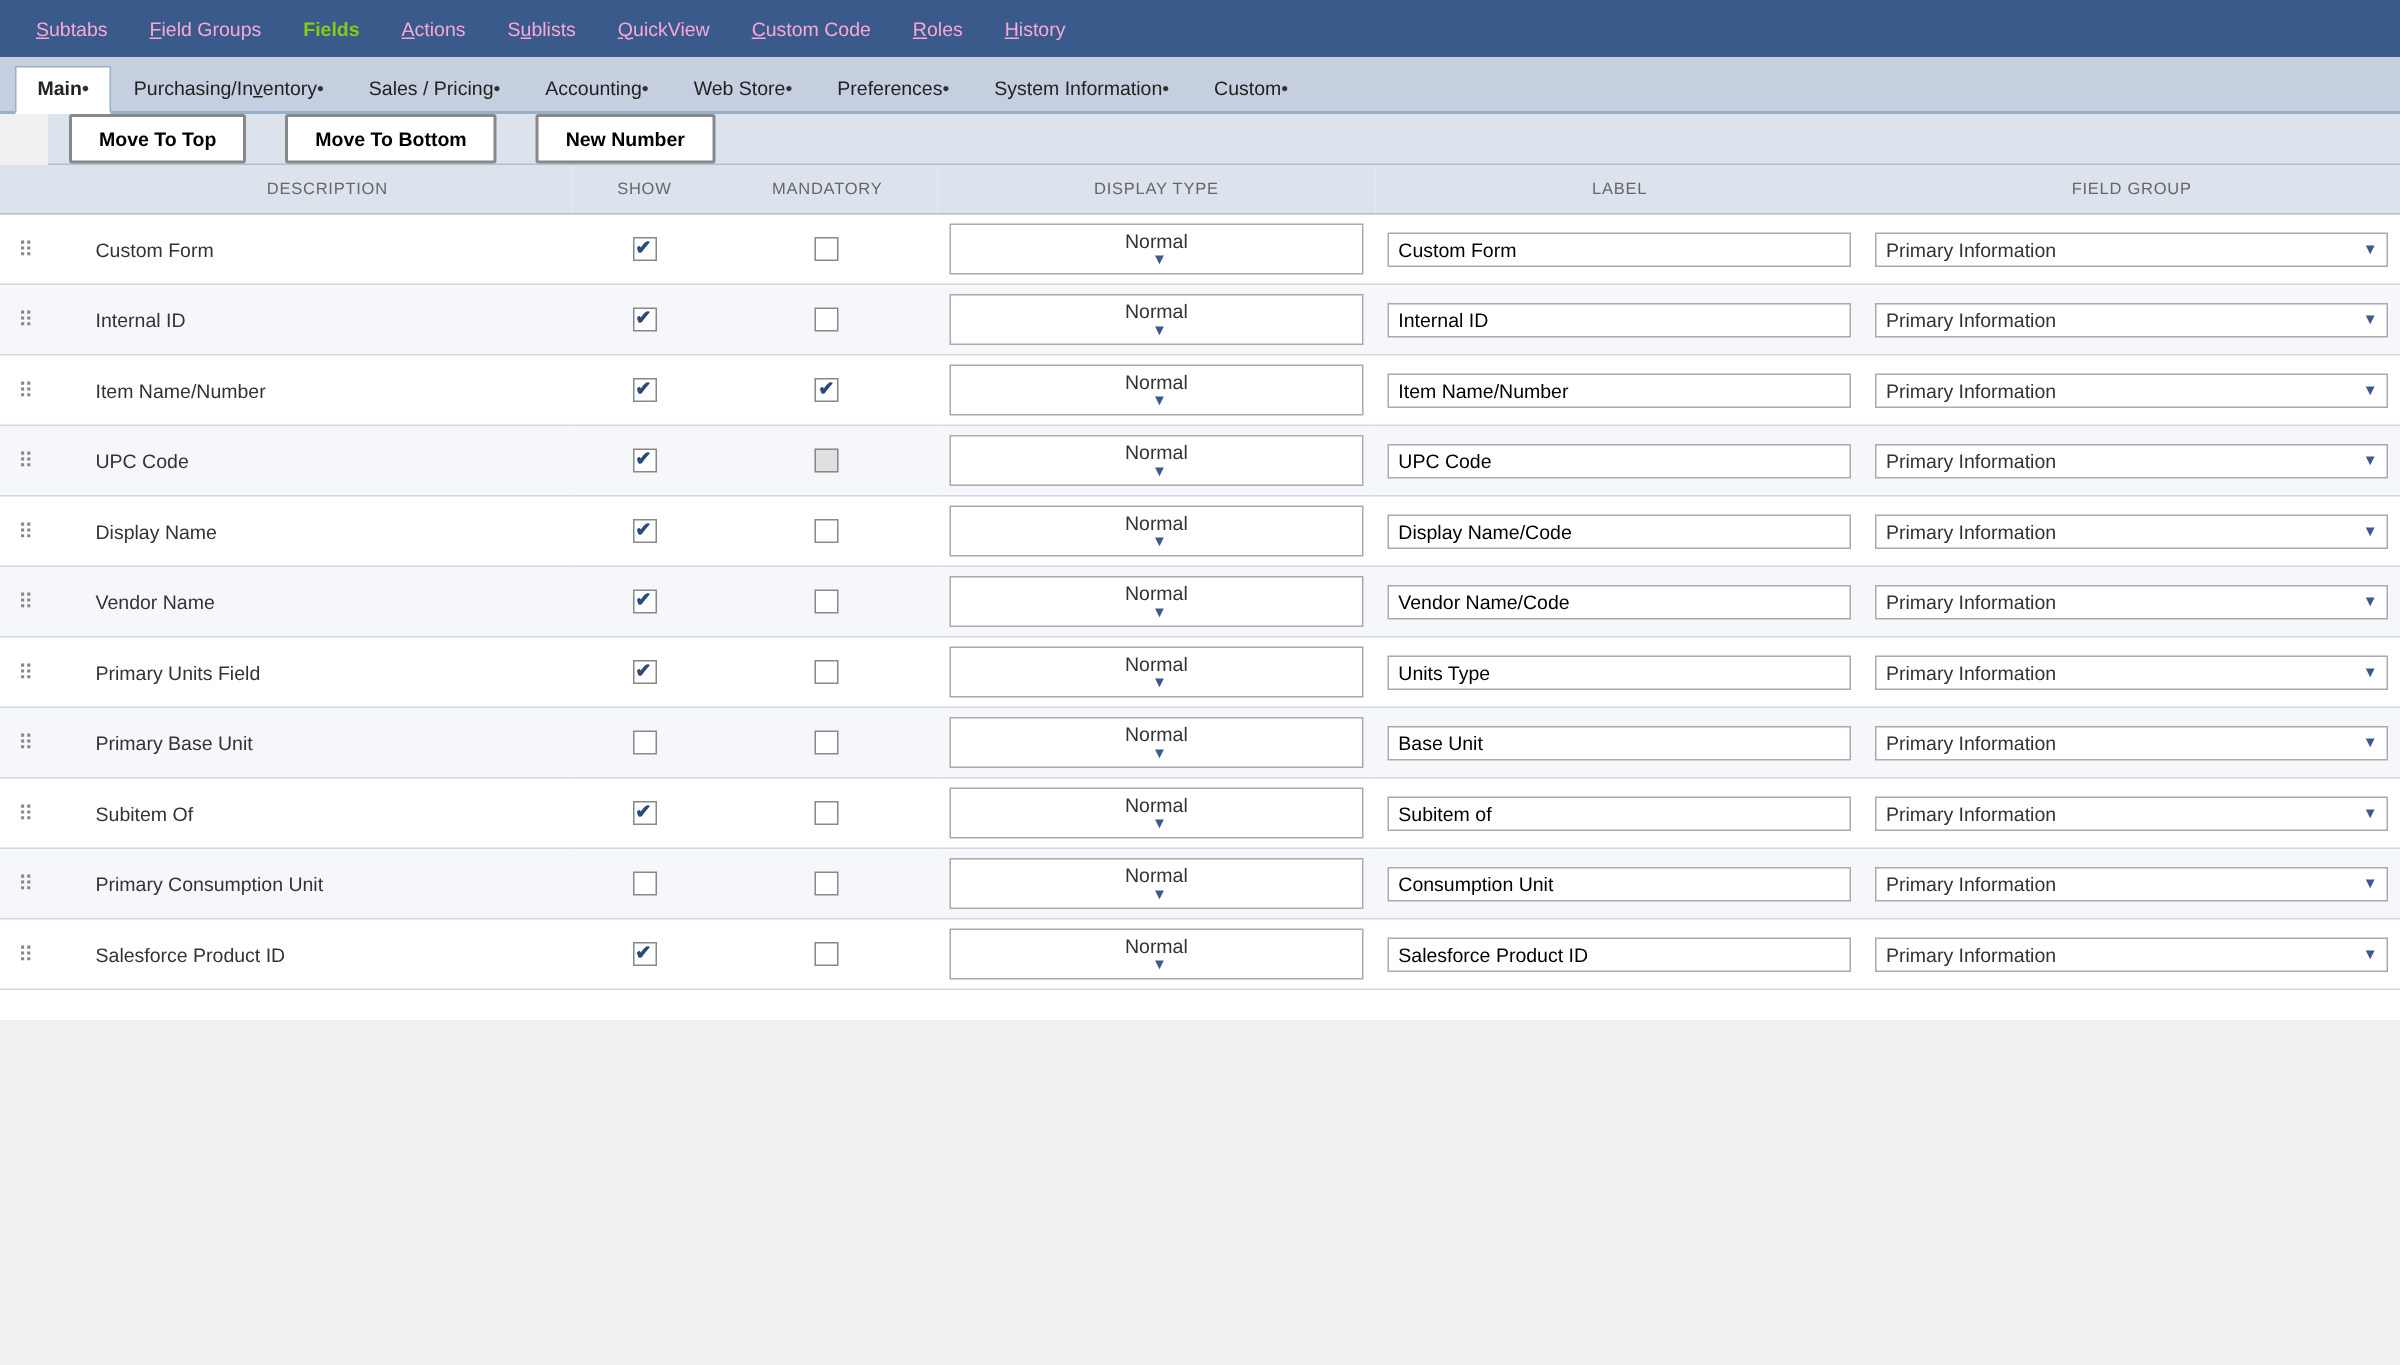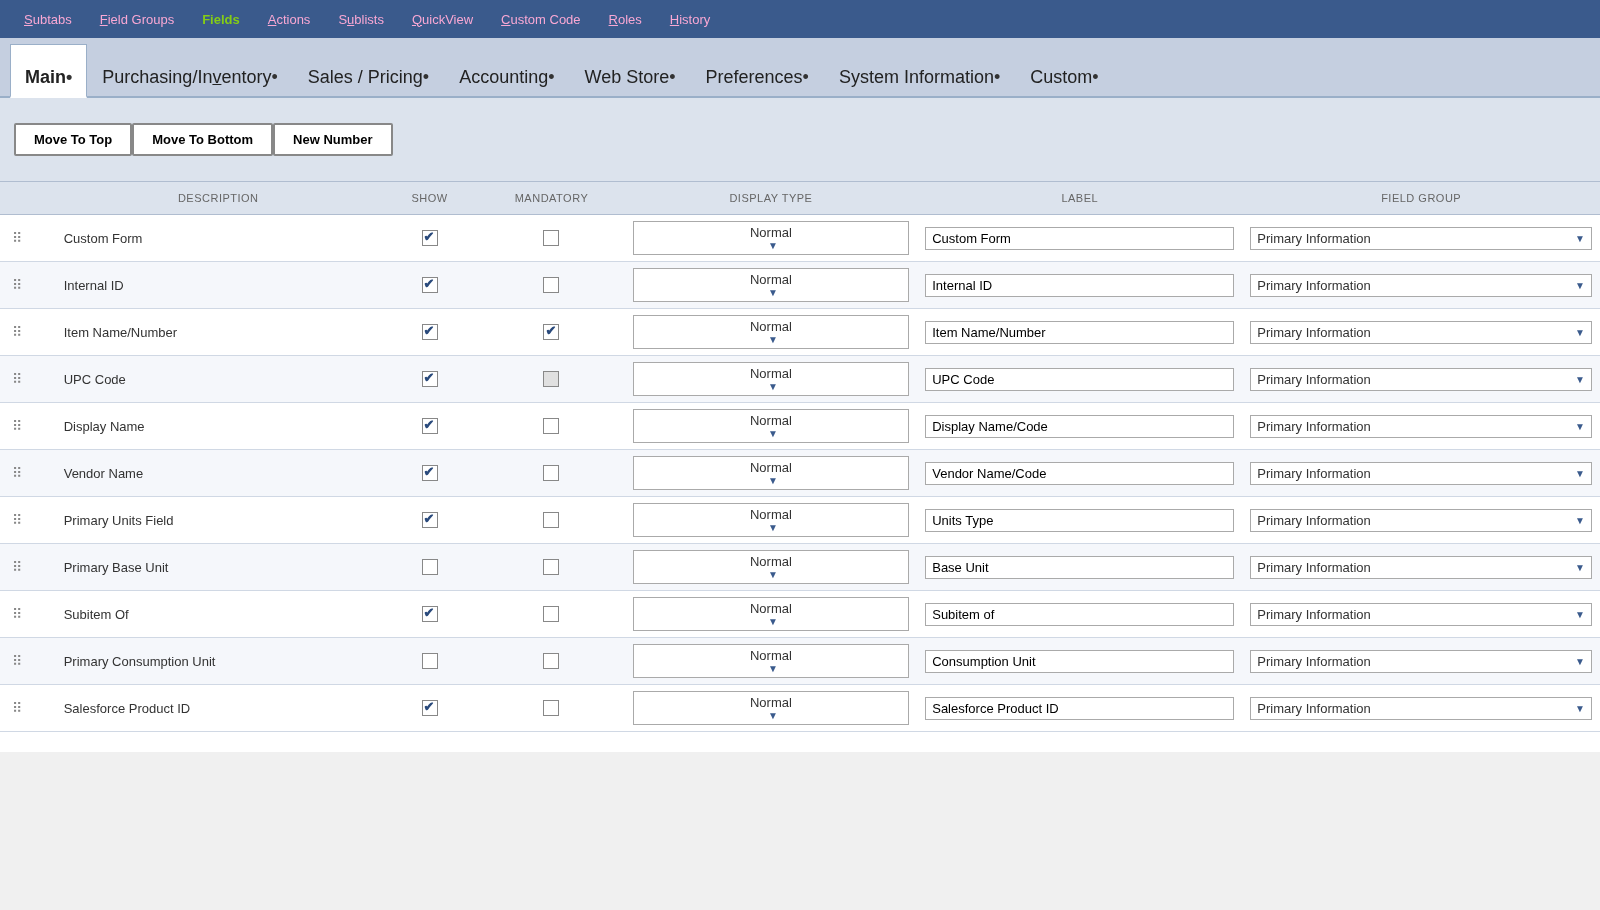--- a/index.html
+++ b/index.html
@@ -25,46 +25,47 @@
 
     
     .sub-nav {
       background: #c5cfe0;
       display: flex;
       align-items: center;
       padding: 6px 10px 0 10px;
       border-bottom: 2px solid #9aafc8;
     }
     .sub-nav .tab {
-      padding: 22px 14px 8px 14px;
-      font-size: 18px;
+      padding: 6px 14px 8px 14px;
+      font-size: 13px;
       cursor: pointer;
       color: #222;
       border: 1px solid transparent;
       border-bottom: none;
       background: transparent;
       white-space: nowrap;
     }
     .sub-nav .tab.active {
       background: #fff;
       border-color: #9aafc8;
       border-bottom: 2px solid #fff;
       font-weight: bold;
       margin-bottom: -2px;
     }
     .sub-nav .tab .dot { color: #333; }
 
     
     .action-bar {
       background: #dce3ed;
-      padding: 25px 14px;
+      padding: 0 14px;
       display: flex;
-      gap: 0;
+      gap: 26px;
       align-items: center;
       border-bottom: 1px solid #b0bdd0;
+      margin-left: 32px;
     }
     .action-bar button {
       padding: 7px 18px;
       font-size: 13px;
       font-weight: bold;
       background: #fff;
       border: 2px solid #888;
       cursor: pointer;
       border-radius: 2px;
     }

